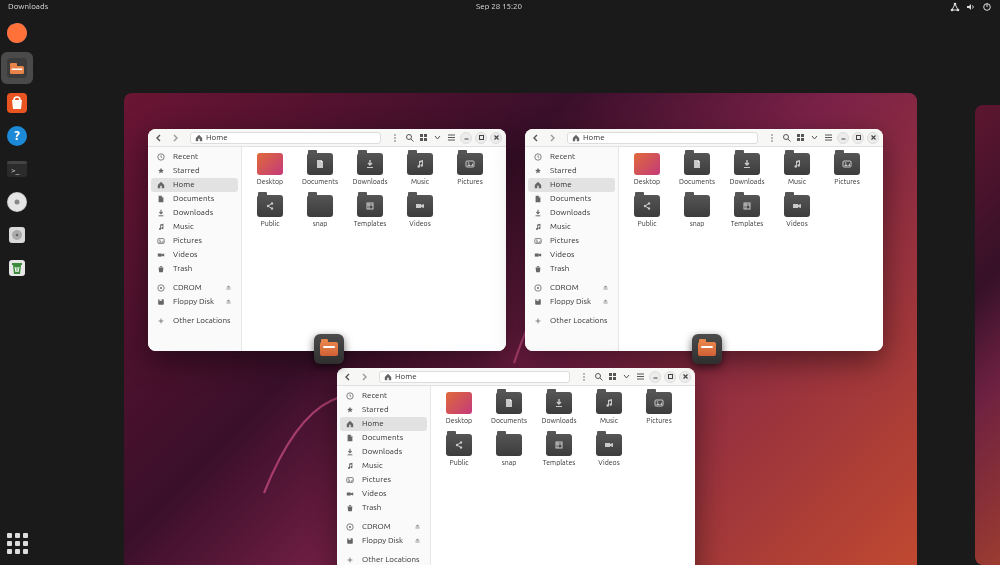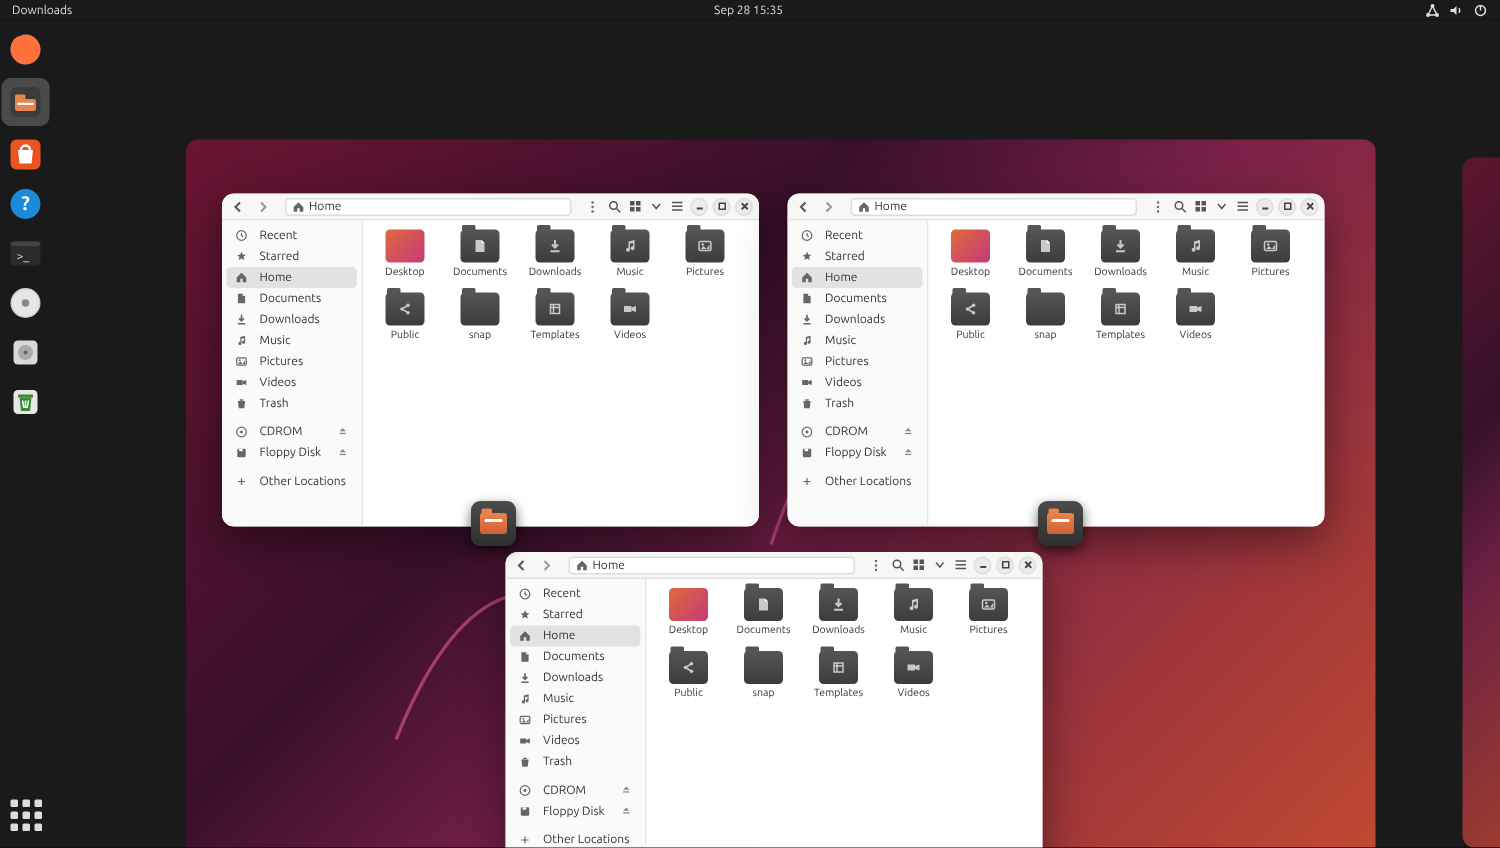--- a/index.html
+++ b/index.html
@@ -61,21 +61,21 @@
 .app-chip { position:absolute; width:30px; height:30px; border-radius:6px; background:linear-gradient(#4c4c4c,#2e2e2e); box-shadow:0 3px 8px rgba(0,0,0,.6); display:flex; align-items:center; justify-content:center; }
 .app-chip .inner { width:18px; height:14px; border-radius:2px; background:linear-gradient(#e8844a,#d05f35); position:relative; }
 .app-chip .inner::before { content:""; position:absolute; top:-3px; left:1px; width:7px; height:4px; border-radius:1px 1px 0 0; background:#e8844a; }
 .app-chip .inner::after { content:""; position:absolute; top:4px; left:3px; right:3px; height:2px; background:#fff; border-radius:1px; }
 </style>
 </head>
 <body>
 
 <div class="topbar">
   <div class="left">Downloads</div>
-  <div class="center">Sep 28  15:35</div>
+  <div class="center">Sep 28  15:20</div>
   <div class="right">
     <span>
         <svg width="10" height="10" viewBox="0 0 10 10">
           <circle cx="5" cy="2" r="1.3" fill="#ddd"></circle>
           <circle cx="2" cy="8" r="1.3" fill="#ddd"></circle>
           <circle cx="8" cy="8" r="1.3" fill="#ddd"></circle>
           <path d="M5 2 L2 8 M5 2 L8 8 M2 8 L8 8" stroke="#ddd" stroke-width="1"></path>
         </svg>
       </span>
     <span>

